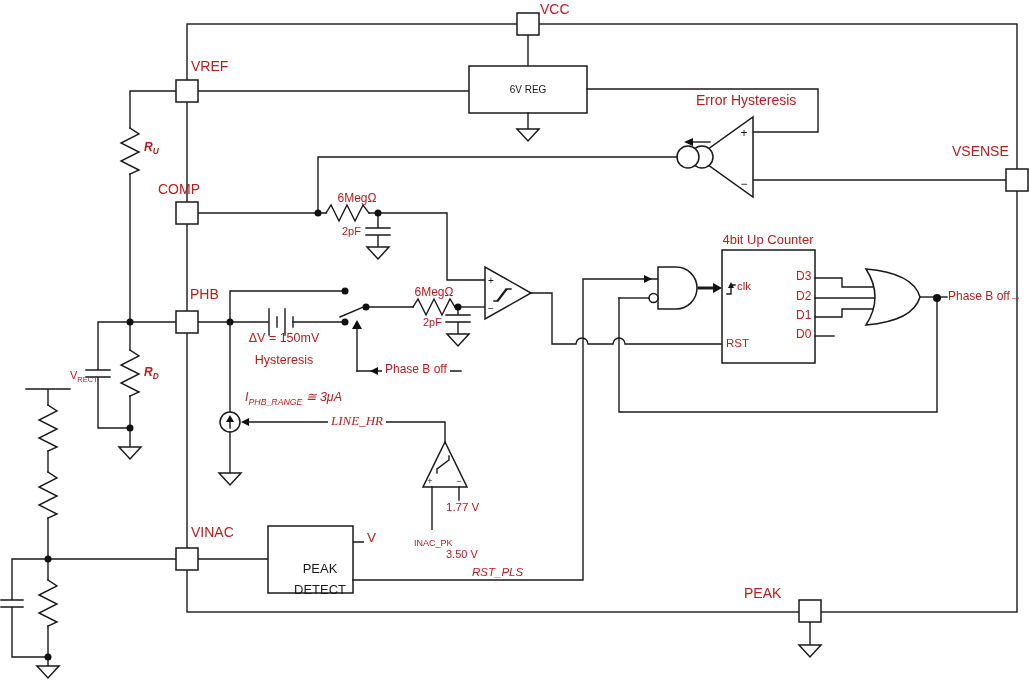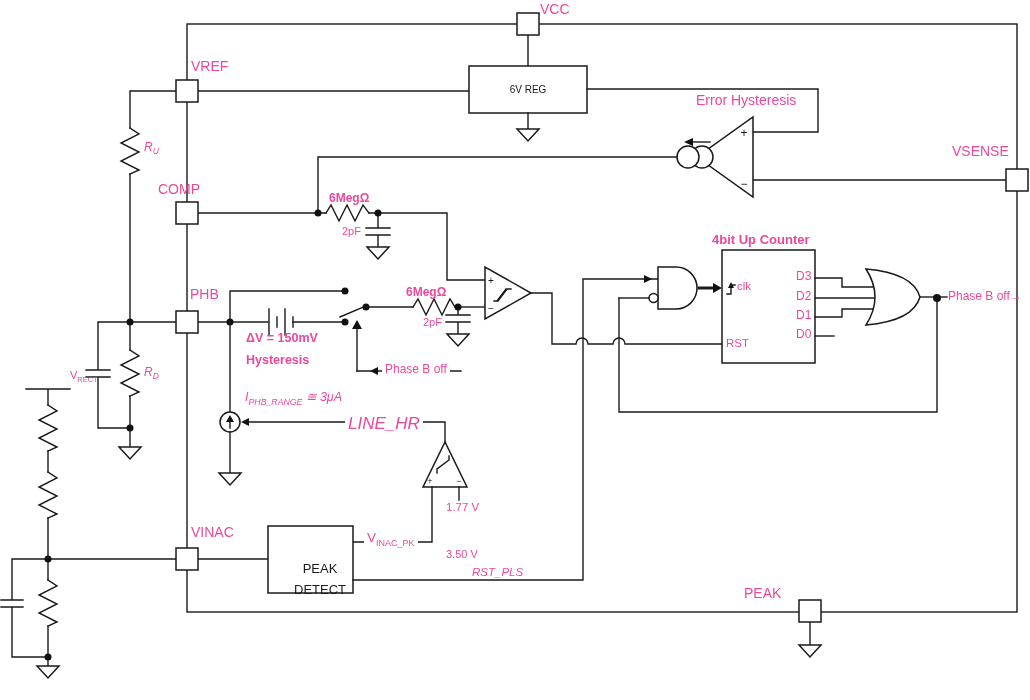--- a/index.html
+++ b/index.html
@@ -4,25 +4,25 @@
 <style>
   html,body{margin:0;padding:0;background:#fff;}
   #stage{position:relative;width:1030px;height:700px;background:#fff;overflow:hidden;
          font-family:"Liberation Sans",sans-serif;color:#1a1a1a;}
   svg{position:absolute;left:0;top:0;}
   .s{stroke:#1a1a1a;stroke-width:1.4;fill:none;stroke-linecap:square;}
   .sf{stroke:#1a1a1a;stroke-width:1.5;fill:#fff;}
   .dot{fill:#111;stroke:none;}
   .ah{fill:#111;stroke:none;}
   .thick{stroke-width:3;}
-  .lbl{position:absolute;font-size:12px;line-height:1.12;color:#ec4899;white-space:nowrap;}
+  .lbl{position:absolute;font-size:12px;line-height:1.12;color:#b91c1c;white-space:nowrap;}
   .pin{font-size:14px;}
-  .ctr{text-align:left;font-weight:bold;}
+  .ctr{text-align:center;}
   .it{font-style:italic;}
-  .b{font-weight:normal;}
+  .b{font-weight:bold;}
   .bg{background:#fff;padding:0 3px;}
   sub{font-size:70%;line-height:0;}
   .flexbox{display:flex;align-items:center;justify-content:center;position:absolute;}
   .svgtxt{font-family:"Liberation Sans",sans-serif;fill:#1a1a1a;stroke:none;}
 </style>
 </head>
 <body>
 
 <div id="stage">
 
@@ -235,21 +235,21 @@
 <div class="lbl it" style="left:245px;top:390px;font-size:12.5px;">
   <span>I</span><sub>PHB_RANGE</sub><span> ≅ 3μA</span>
 </div>
 
 <div class="lbl" style="left:27px;top:369px;font-size:11px;margin-left:43px;">
   <span>V</span><sub style="font-size:7.5px;">RECT</sub>
 </div>
 
 <div class="lbl bg" style="left:382px;top:363px;">Phase B off</div>
 <div class="lbl" style="left:948px;top:290px;">Phase B off→</div>
-<div class="lbl it bg" style="left:345px;top:414px;font-size:17px;">LINE_HR</div>
+<div class="lbl it bg" style="left:328px;top:414px;font-size:13px;font-family:Liberation Serif, serif;">LINE_HR</div>
 <div class="lbl it bg" style="left:469px;top:566px;font-size:11.5px;">RST_PLS</div>
 <div class="lbl bg" style="left:364px;top:530px;font-size:13.5px;">
-  <span>V</span><sub style="font-size:9px;">INAC_PK</sub>
+  <span>V</span><sub style="font-size:9px;margin-left:38px;">INAC_PK</sub>
 </div>
 <div class="lbl" style="left:446px;top:501px;font-size:11.5px;">1.77 V</div>
 <div class="lbl" style="left:446px;top:516px;font-size:11px;margin-top:32px;">3.50 V</div>
 
 </div>
 
 </body></html>

